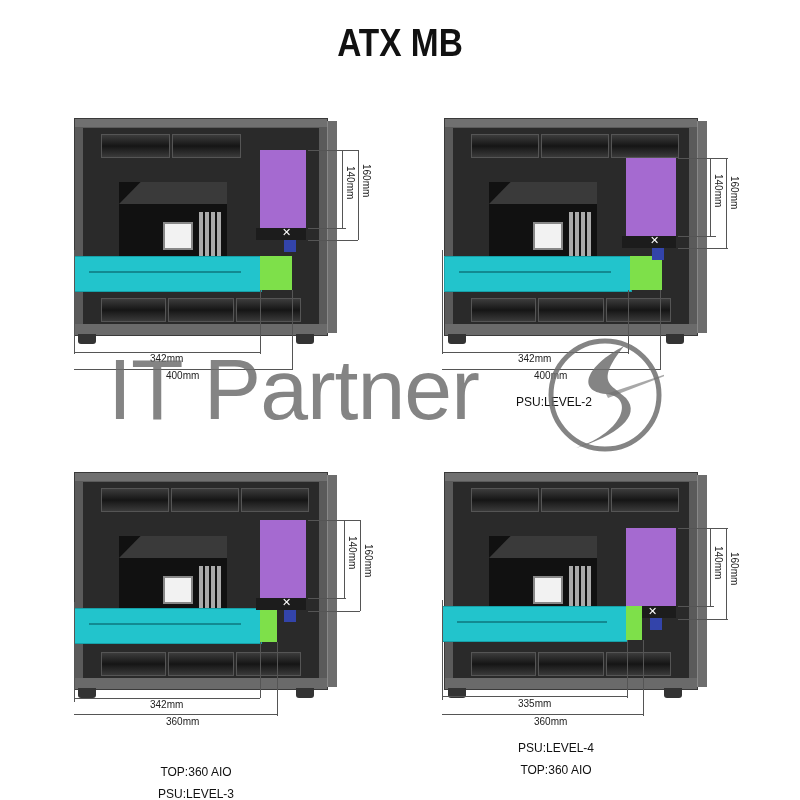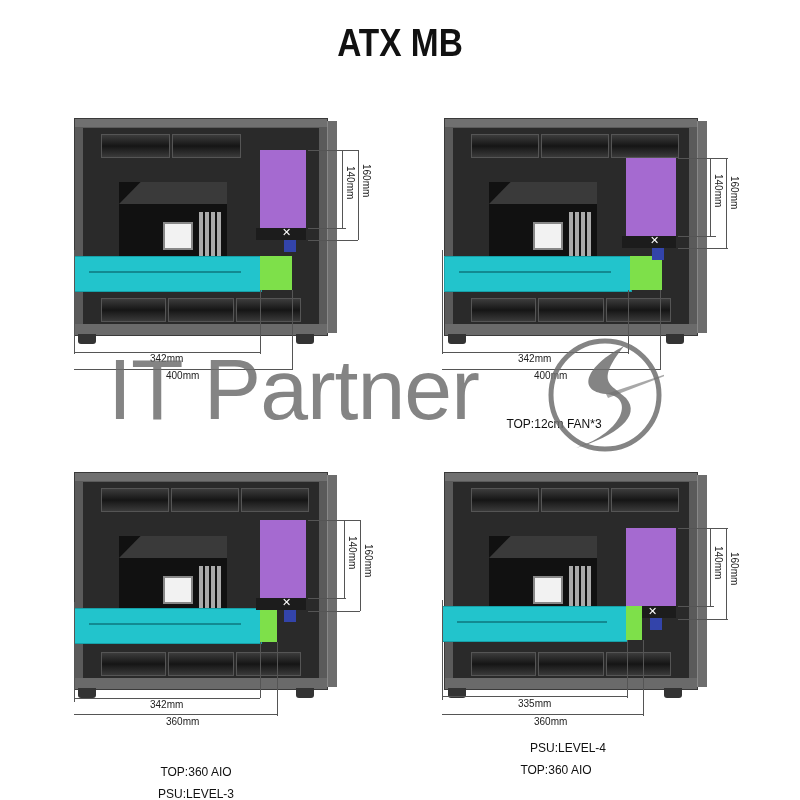--- a/index.html
+++ b/index.html
@@ -143,21 +143,21 @@
   <div class="dimline" style="left:296px; top:52px; width:1px; height:90px;"></div>
   <div class="vtext" style="left:294px; top:68px;">140mm</div>
   <div class="vtext" style="left:310px; top:70px;">160mm</div>
   <div class="dimline" style="left:12px; top:144px; width:1px; height:104px;"></div>
   <div class="dimline" style="left:198px; top:184px; width:1px; height:64px;"></div>
   <div class="dimline" style="left:230px; top:184px; width:1px; height:80px;"></div>
   <div class="dimline" style="left:12px; top:246px; width:186px; height:1px;"></div>
   <div class="dimline" style="left:12px; top:263px; width:218px; height:1px;"></div>
   <div class="dimtext" style="left:88px; top:247px;">342mm</div>
   <div class="dimtext" style="left:104px; top:264px;">400mm</div>
-  <div class="label" style="left:14px; top:308px;">TOP:12cm FAN*3</div>
+  <div class="label" style="left:14px; top:286px;">PSU:LEVEL-2</div>
 </div>
 
 <div class="panel" style="left:60px; top:460px;">
   <div class="case">
     <div class="topbar"></div>
     <div class="interior">
       <div class="fanrow" style="top:6px; width:210px;">
         <div class="fan" style="width:66px;"></div>
         <div class="fan" style="width:66px;"></div>
         <div class="fan" style="width:66px;"></div>
@@ -250,21 +250,21 @@
   <div class="dimline" style="left:296px; top:68px; width:1px; height:91px;"></div>
   <div class="vtext" style="left:294px; top:86px;">140mm</div>
   <div class="vtext" style="left:310px; top:92px;">160mm</div>
   <div class="dimline" style="left:12px; top:140px; width:1px; height:100px;"></div>
   <div class="dimline" style="left:197px; top:180px; width:1px; height:58px;"></div>
   <div class="dimline" style="left:213px; top:180px; width:1px; height:76px;"></div>
   <div class="dimline" style="left:12px; top:236px; width:185px; height:1px;"></div>
   <div class="dimline" style="left:12px; top:254px; width:201px; height:1px;"></div>
   <div class="dimtext" style="left:88px; top:238px;">335mm</div>
   <div class="dimtext" style="left:104px; top:256px;">360mm</div>
-  <div class="label" style="left:28px; top:278px;">PSU:LEVEL-4</div>
+  <div class="label" style="left:16px; top:278px;">PSU:LEVEL-4</div>
   <div class="label" style="left:16px; top:300px;">TOP:360 AIO</div>
 </div>
 
 <div class="watermark">IT Partner</div>
 <svg class="wm-logo" viewBox="0 0 118 118">
   <circle cx="59" cy="59" r="54" fill="none" stroke="rgba(110,110,110,0.85)" stroke-width="5"></circle>
   <path d="M78 10 C40 30, 30 55, 60 58 C88 60, 80 95, 30 112 C70 100, 96 80, 80 62 C66 48, 48 48, 78 10 Z" fill="rgba(110,110,110,0.85)"></path>
   <path d="M60 58 L150 28 L62 62 Z" fill="rgba(110,110,110,0.6)"></path>
 </svg>
 

